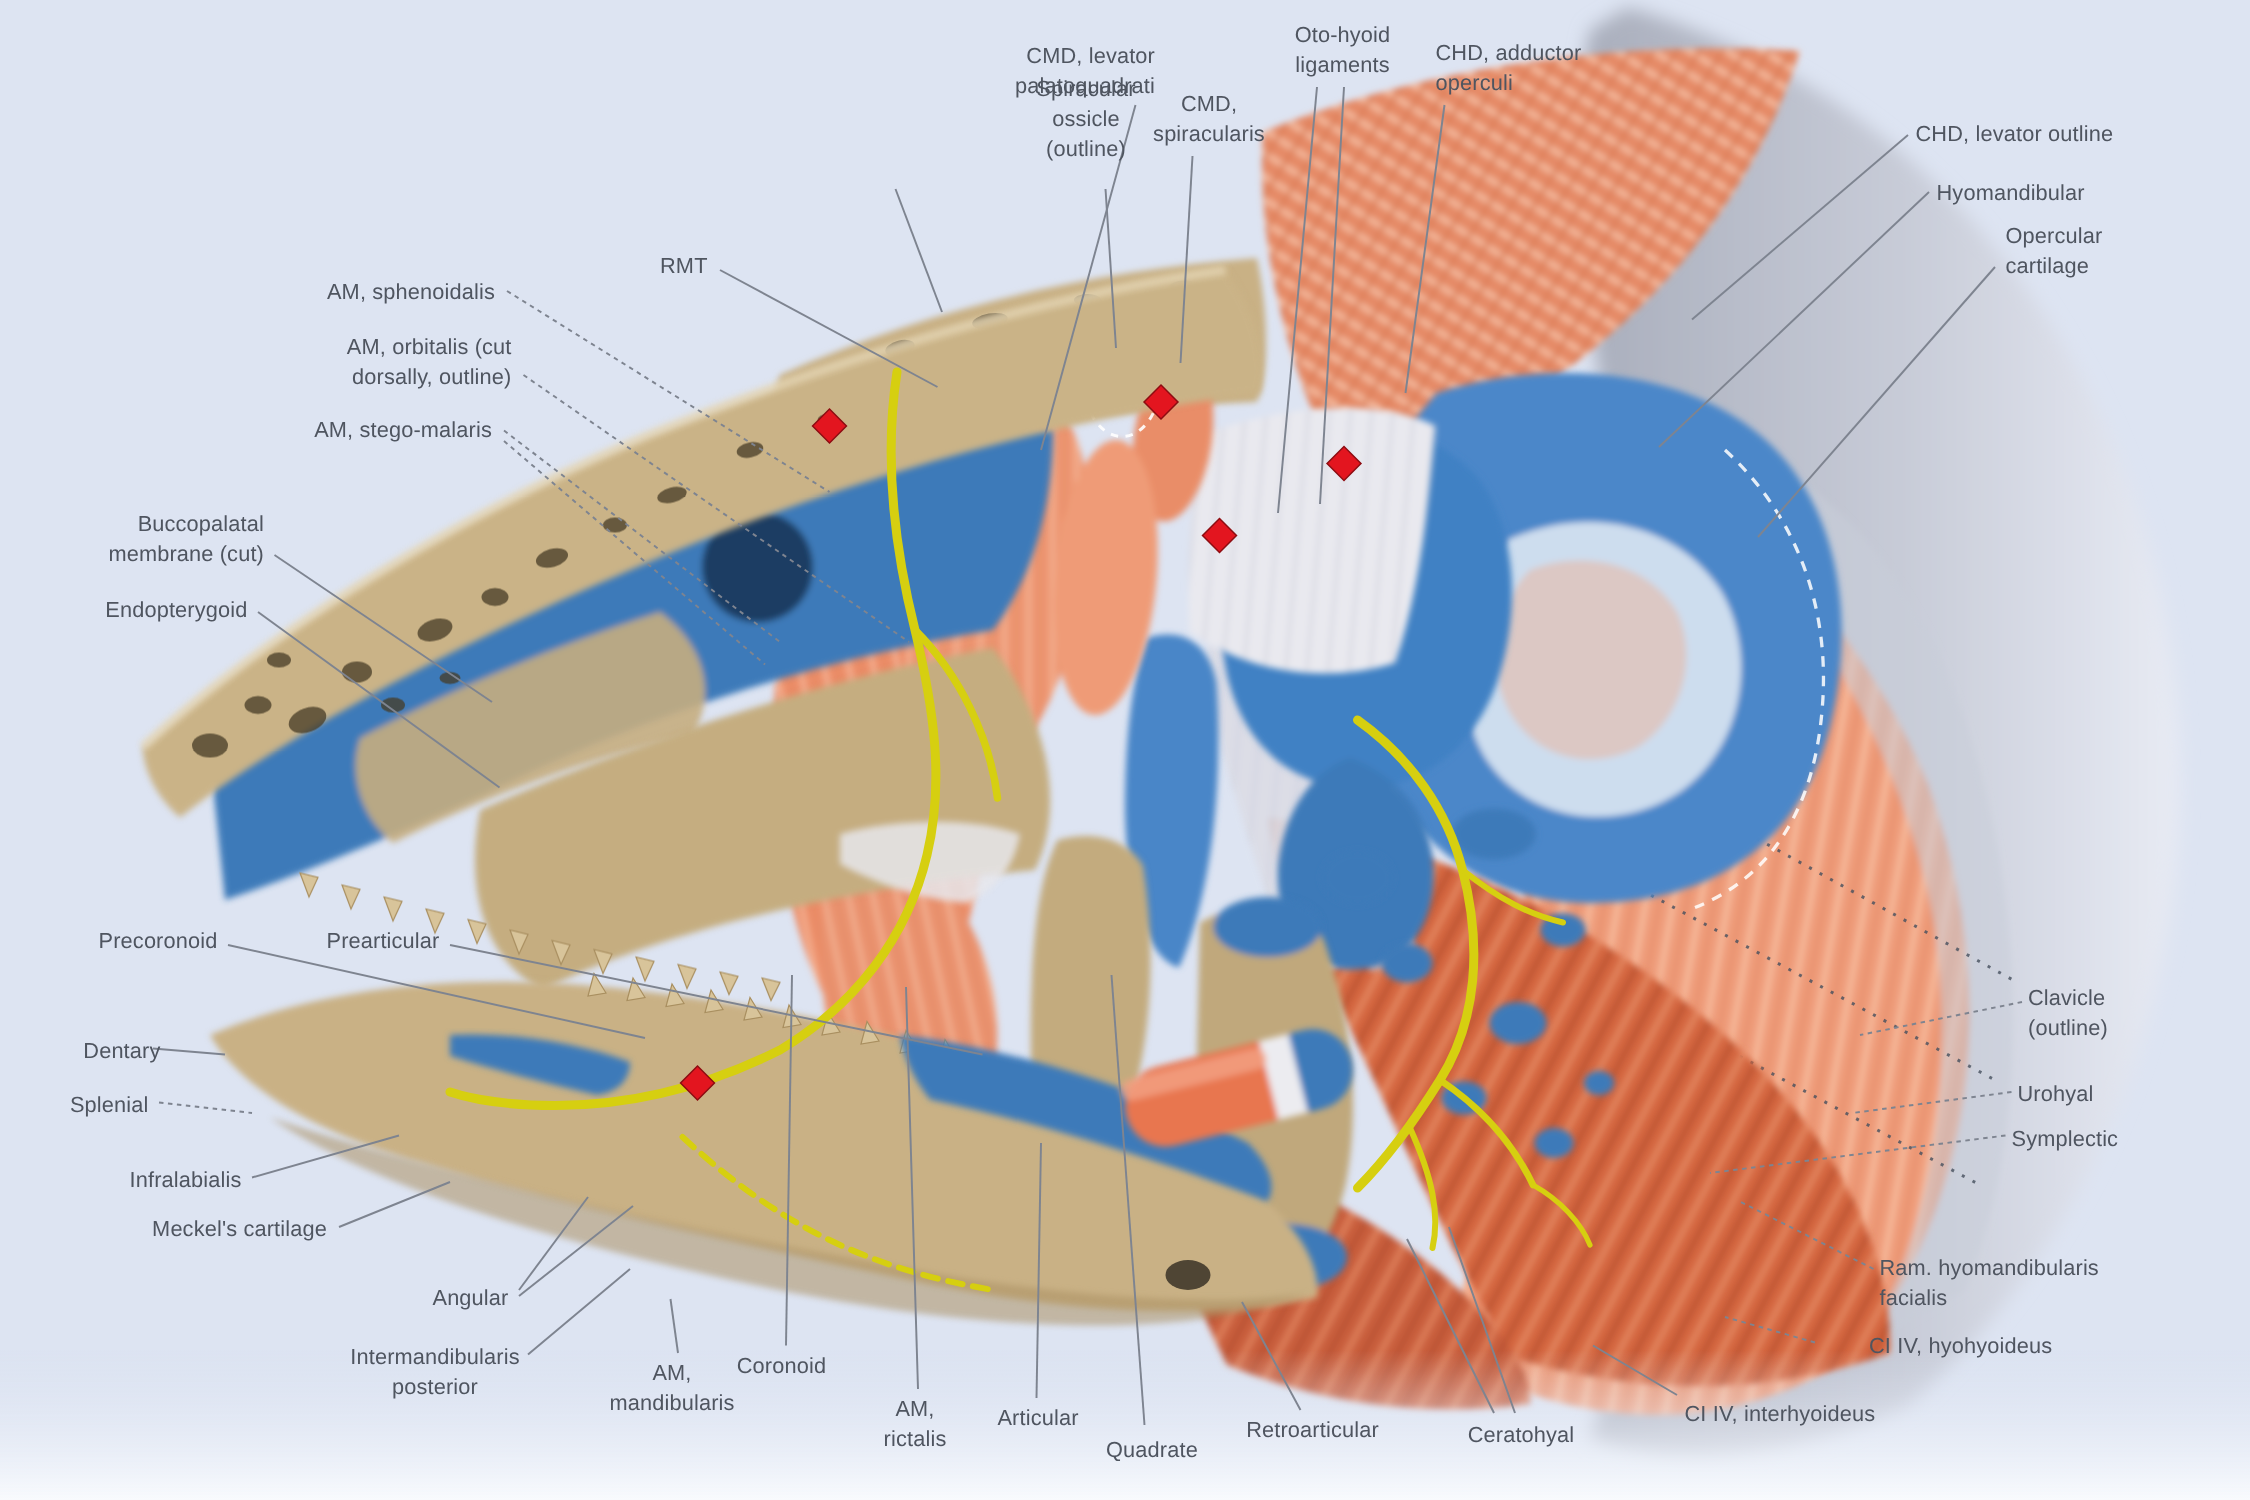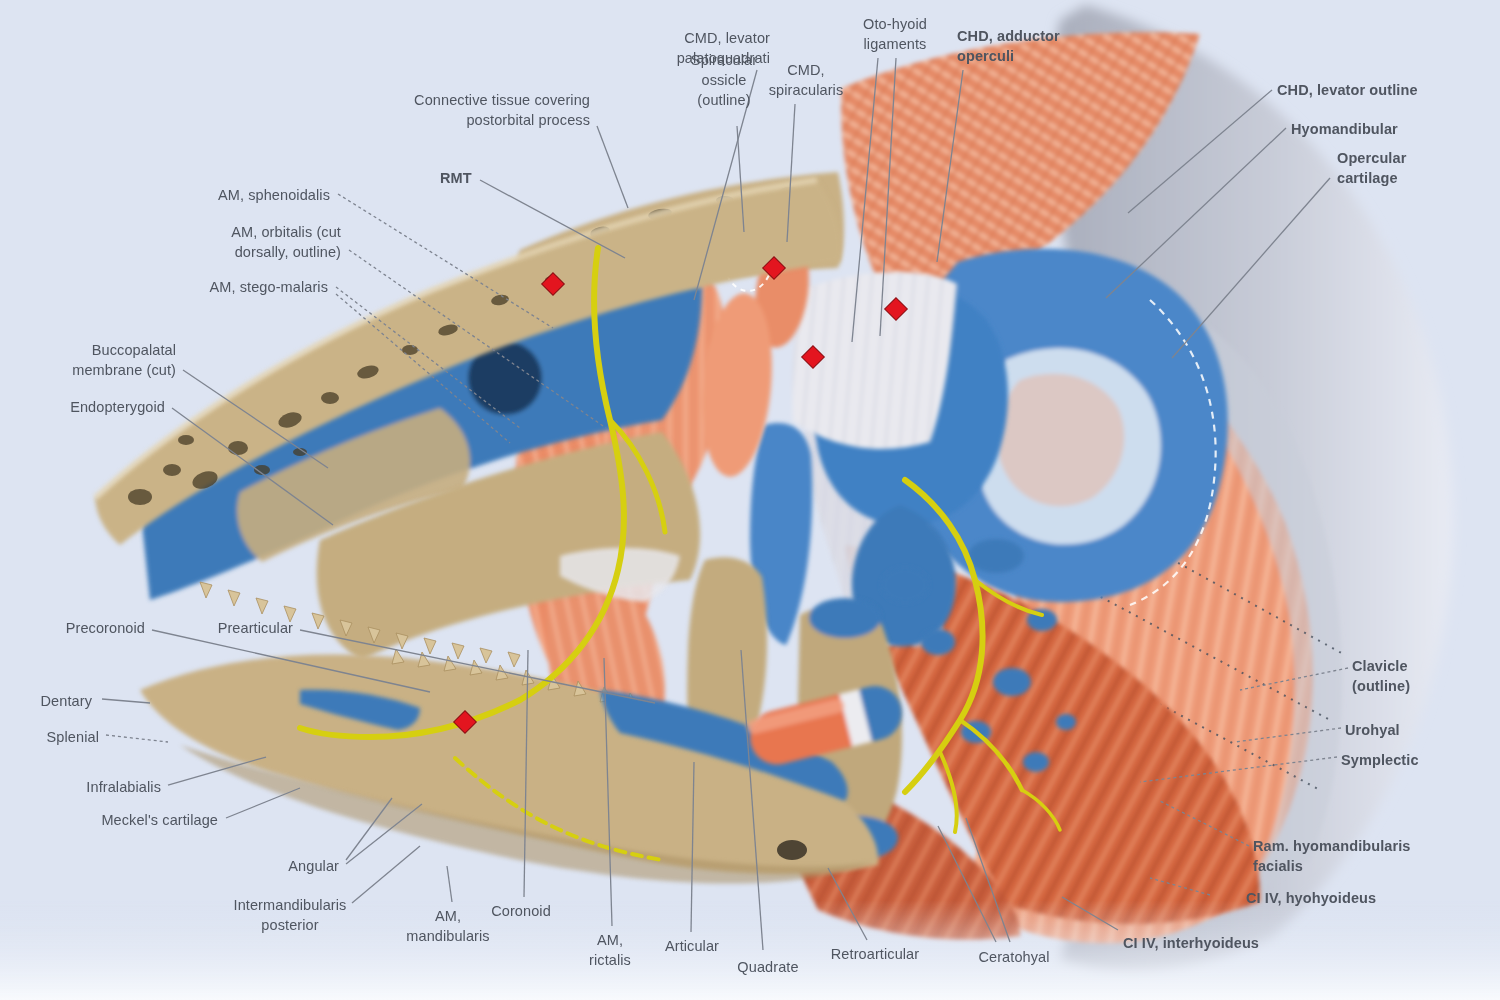--- a/index.html
+++ b/index.html
@@ -4,21 +4,21 @@
 <style>
   html,body{margin:0;padding:0;background:#dde4f2;}
   #stage{position:relative;width:1500px;height:1000px;overflow:hidden;
          font-family:"Liberation Sans","DejaVu Sans",sans-serif;}
   #art,#overlay{position:absolute;left:0;top:0;width:1500px;height:1000px;}
   #labels{position:absolute;left:0;top:0;width:1500px;height:1000px;pointer-events:none;}
   .lbl{position:absolute;font-size:14.5px;line-height:1.38;color:#4f5560;
        white-space:pre-line;letter-spacing:.1px;}
   .lbl.right{transform:translateX(-100%);text-align:right;}
   .lbl.center{transform:translateX(-50%);text-align:center;}
-  .lbl.left{text-align:left;font-weight:bold;}
+  .lbl.left{text-align:left;}
 </style>
 </head>
 <body>
 
 <div id="stage">
 
 <svg id="art" viewBox="0 0 1500 1000">
   <defs>
     <linearGradient id="gBody" x1="0" y1="0" x2="1" y2="0">
       <stop offset="0" stop-color="#a9aebc"></stop>
@@ -290,22 +290,20 @@
       <line x1="1249" y1="846" x2="1158" y2="800" stroke="#7e8490" stroke-width="1.3" stroke-dasharray="3 3"></line>
       <line x1="1210" y1="895" x2="1150" y2="878" stroke="#7e8490" stroke-width="1.3" stroke-dasharray="3 3"></line>
       <rect x="545" y="276" width="16" height="16" transform="rotate(45 553 284)" fill="#e3151f" stroke="#8d0d12" stroke-width="1"></rect>
       <rect x="766" y="260" width="16" height="16" transform="rotate(45 774 268)" fill="#e3151f" stroke="#8d0d12" stroke-width="1"></rect>
       <rect x="805" y="349" width="16" height="16" transform="rotate(45 813 357)" fill="#e3151f" stroke="#8d0d12" stroke-width="1"></rect>
       <rect x="888" y="301" width="16" height="16" transform="rotate(45 896 309)" fill="#e3151f" stroke="#8d0d12" stroke-width="1"></rect>
       <rect x="457" y="714" width="16" height="16" transform="rotate(45 465 722)" fill="#e3151f" stroke="#8d0d12" stroke-width="1"></rect>
     </svg>
 
 <div id="labels">
-      <div class="lbl right" style="left: 590px; top: 90px;">Connective tissue covering
-postorbital process</div>
       <div class="lbl right" style="left: 770px; top: 28px;">CMD, levator
 palatoquadrati</div>
       <div class="lbl center" style="left: 724px; top: 50px;">Spiracular
 ossicle
 (outline)</div>
       <div class="lbl center" style="left: 806px; top: 60px;">CMD,
 spiracularis</div>
       <div class="lbl center" style="left: 895px; top: 14px;">Oto-hyoid
 ligaments</div>
       <div class="lbl left" style="left: 957px; top: 26px;">CHD, adductor
@@ -317,21 +315,21 @@
       <div class="lbl left" style="left: 440px; top: 168px;">RMT</div>
       <div class="lbl right" style="left: 330px; top: 185px;">AM, sphenoidalis</div>
       <div class="lbl right" style="left: 341px; top: 222px;">AM, orbitalis (cut
 dorsally, outline)</div>
       <div class="lbl right" style="left: 328px; top: 277px;">AM, stego-malaris</div>
       <div class="lbl right" style="left: 176px; top: 340px;">Buccopalatal
 membrane (cut)</div>
       <div class="lbl right" style="left: 165px; top: 397px;">Endopterygoid</div>
       <div class="lbl right" style="left: 145px; top: 618px; text-align: center;">Precoronoid</div>
       <div class="lbl right" style="left: 293px; top: 618px;">Prearticular</div>
-      <div class="lbl right" style="left: 92px; top: 691px; padding-left: 28px;">Dentary</div>
+      <div class="lbl right" style="left: 107px; top: 691px; padding-left: 28px;">Dentary</div>
       <div class="lbl right" style="left: 99px; top: 727px; text-align: center;">Splenial</div>
       <div class="lbl right" style="left: 161px; top: 777px;">Infralabialis</div>
       <div class="lbl right" style="left: 218px; top: 810px;">Meckel's cartilage</div>
       <div class="lbl right" style="left: 339px; top: 856px;">Angular</div>
       <div class="lbl center" style="left: 290px; top: 895px;">Intermandibularis
 posterior</div>
       <div class="lbl center" style="left: 448px; top: 906px;">AM,
 mandibularis</div>
       <div class="lbl center" style="left: 521px; top: 901px;">Coronoid</div>
       <div class="lbl center" style="left: 610px; top: 930px;">AM,

